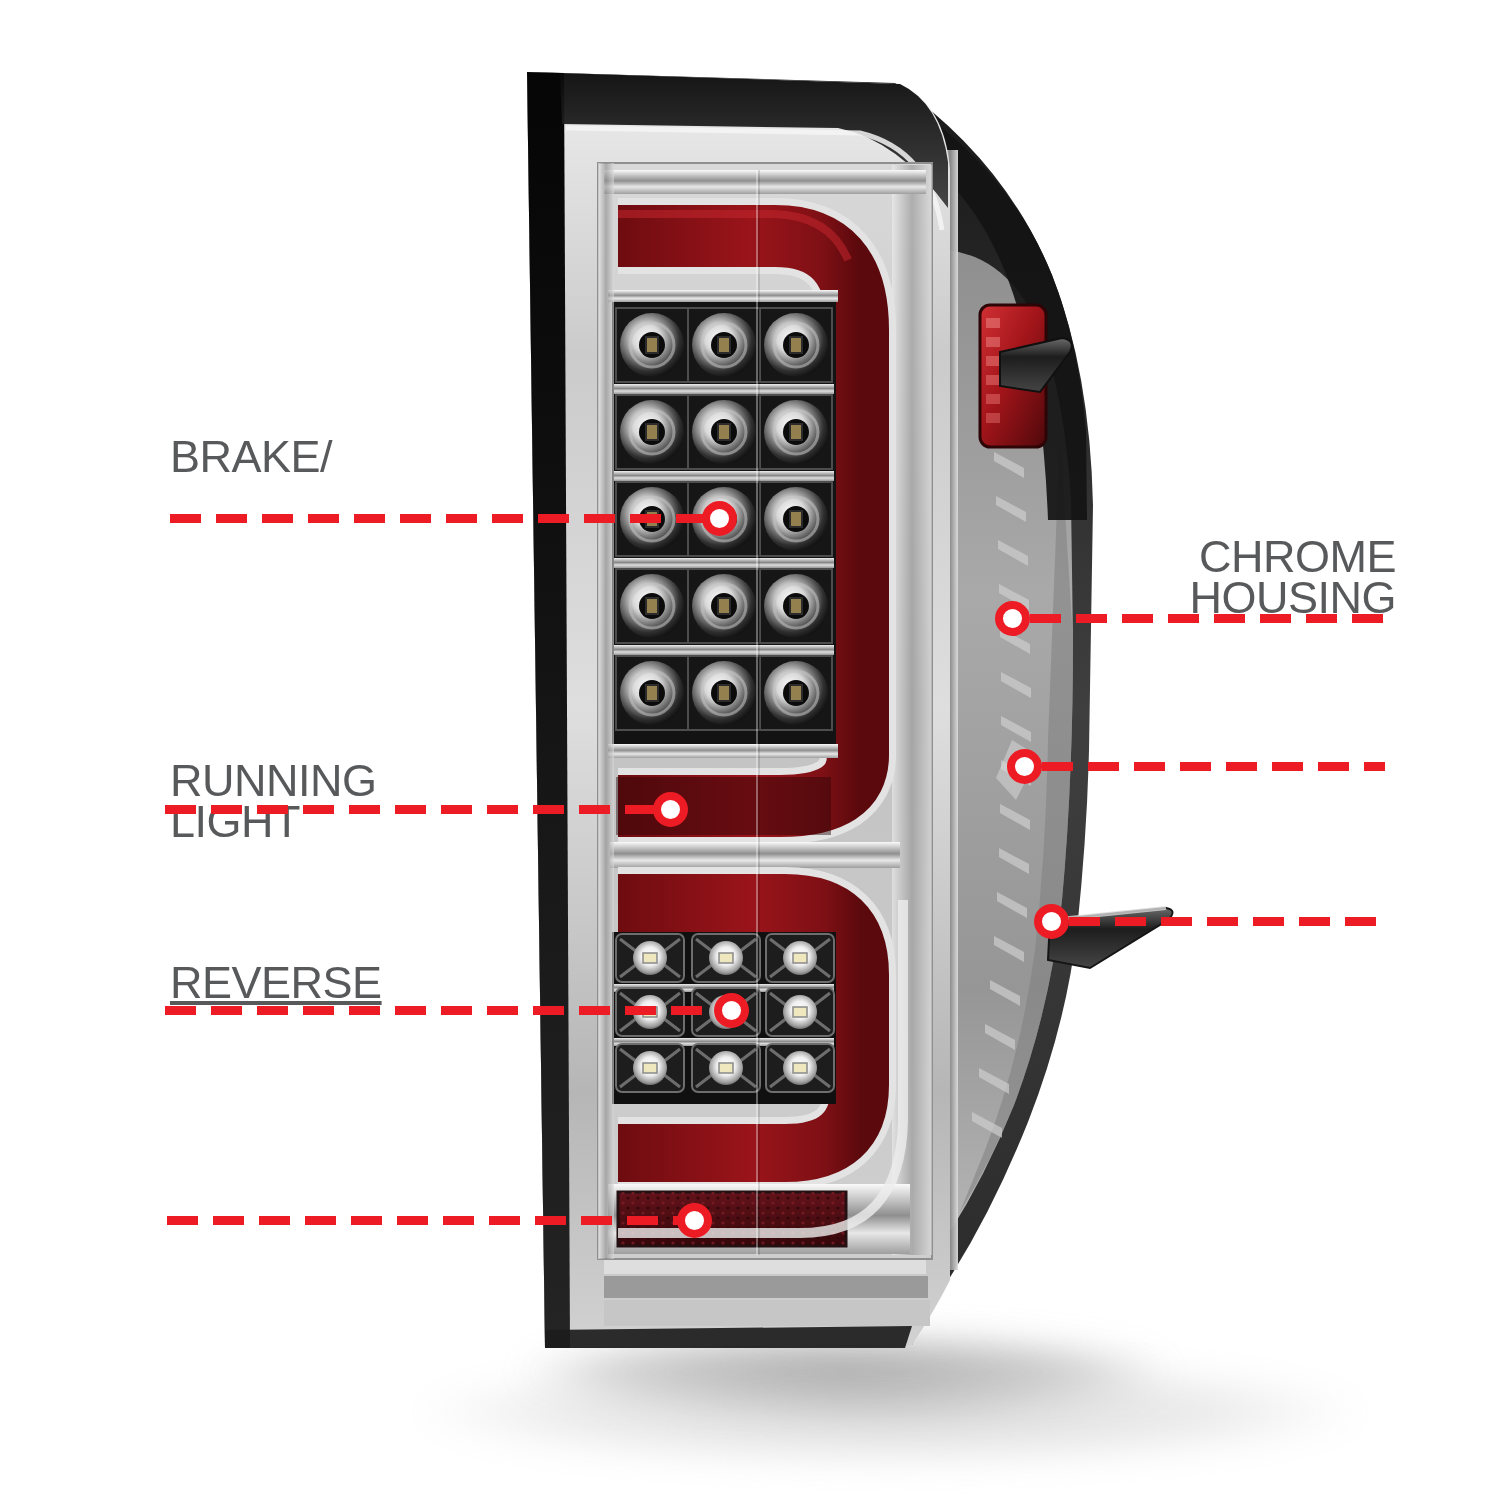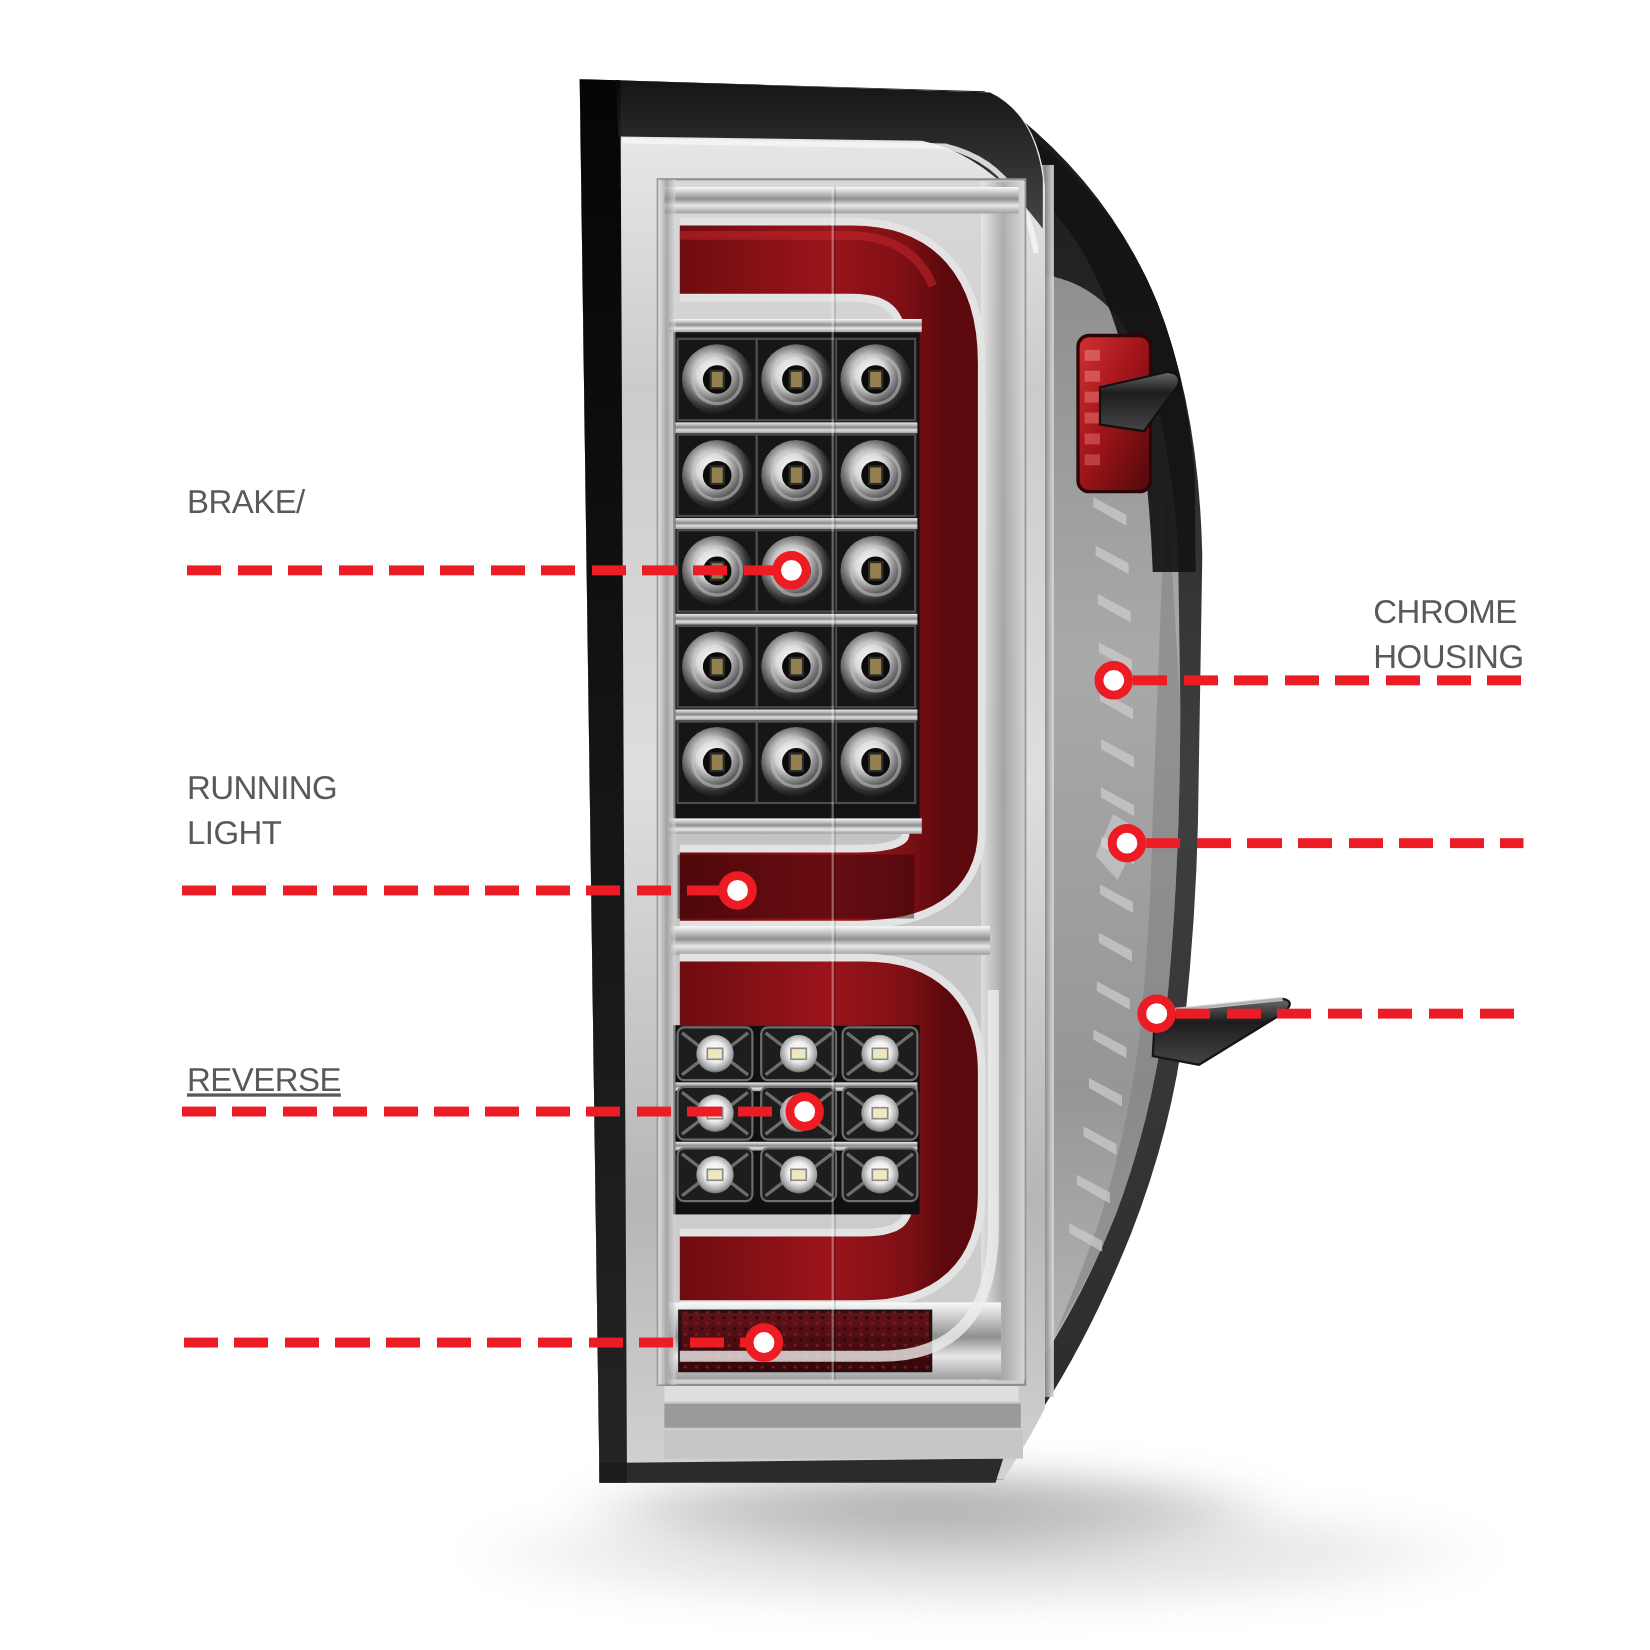--- a/index.html
+++ b/index.html
@@ -1,28 +1,28 @@
 <!DOCTYPE html>
 <html><head>
 <meta charset="utf-8">
 <style>
   html,body{margin:0;padding:0;background:#ffffff;}
   #stage{position:relative;width:1500px;height:1500px;background:#ffffff;overflow:hidden;
          font-family:"Liberation Sans", sans-serif;}
   #lamp-svg{position:absolute;left:0;top:0;}
-  .label{position:absolute;font-size:30px;line-height:41px;color:#58595b;
+  .label{position:absolute;font-size:45px;line-height:41px;color:#58595b;
          letter-spacing:-0.5px;white-space:nowrap;}
   .label span{display:block;}
-  .right-label{right:115px;text-align:left;}
+  .right-label{right:104px;text-align:right;}
   .leader{position:absolute;height:9px;z-index:5;
           background:repeating-linear-gradient(90deg,#ed1c24 0 31px,transparent 31px 46px);}
   .dot{position:absolute;width:19px;height:19px;background:#ffffff;border:8px solid #ed1c24;
        border-radius:50%;z-index:6;}
   #lbl-brake{left:170px;top:436px;}
-  #lbl-running{left:170px;top:696px;}
+  #lbl-running{left:170px;top:760px;}
   #lbl-reverse{left:170px;top:962px;text-decoration:underline;}
   #lbl-reflector{left:167px;top:1168px;}
   #lbl-chrome{top:536px;}
   #lbl-side{top:718px;}
   #lbl-crystal{top:834px;}
   #ld-brake{left:170px;top:514px;width:533px;}
   #ld-running{left:165px;top:805px;width:489px;}
   #ld-reverse{left:165px;top:1006px;width:550px;}
   #ld-reflector{left:167px;top:1216px;width:511px;}
   #ld-chrome{left:1030px;top:614px;width:355px;}

